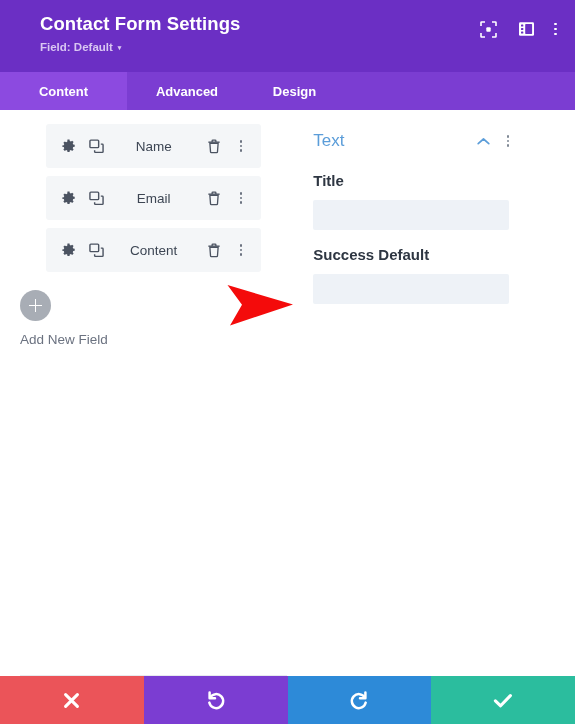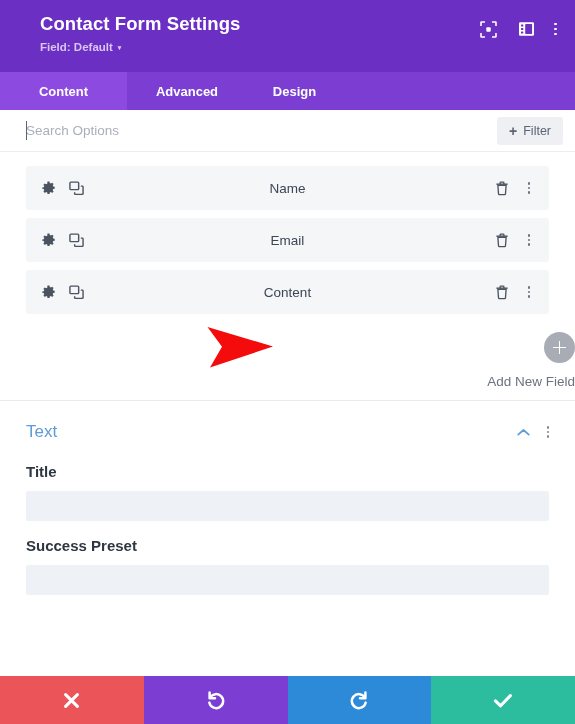--- a/index.html
+++ b/index.html
@@ -157,21 +157,22 @@
     flex: 0 0 auto;
   }
   .filter-plus { font-size: 14px; line-height: 1; font-weight: bold; color: #5b6474; }
 
   
   .body-scroll {
     flex: 1 1 auto;
     overflow: hidden;
     background: #ffffff;
     display: flex;
-    flex-direction: column;
+    flex-direction: row;
+    padding-left: 20px;
   }
 
   .fields-block {
     padding: 14px 0 0 0;
     border-bottom: 1px solid #e7eaee;
   }
   .field-row {
     margin: 0 26px 8px 26px;
     height: 44px;
     background: #f4f6f8;
@@ -211,21 +212,21 @@
     width: 12px;
   }
   .kebab-dark i { width: 2.4px; height: 2.4px; background: #6b7280; border-radius: 50%; display: block; }
 
   
   .addfield-wrap {
     position: relative;
     height: 78px;
     display: flex;
     flex-direction: column;
-    align-items: flex-end;
+    align-items: flex-start;
     justify-content: flex-start;
     padding-top: 10px;
     box-sizing: border-box;
   }
   .add-circle {
     width: 31px;
     height: 31px;
     border-radius: 50%;
     background: #a8adb5;
     display: flex;
@@ -363,28 +364,20 @@
       </div>
     </div>
   </div>
 
   <div class="tabbar">
     <div class="tab tab-content">Content</div>
     <div class="tab tab-advanced">Advanced</div>
     <div class="tab tab-design">Design</div>
   </div>
 
-  <div class="searchbar">
-    <div class="search-caret"></div>
-    <input class="search-input" type="text" placeholder="Search Options" style="">
-    <div class="filter-btn">
-      <span class="filter-plus">+</span>
-      <span>Filter</span>
-    </div>
-  </div>
 
   <div class="body-scroll">
 
     <div class="fields-block">
 
       <div class="field-row">
         <div class="field-left">
           <span class="ficon">
             <svg width="15" height="15" viewBox="0 0 16 16">
               <path fill="#4b5361" d="M8 5.1A2.9 2.9 0 1 0 8 10.9 2.9 2.9 0 1 0 8 5.1zm0 1.5a1.4 1.4 0 1 1 0 2.8 1.4 1.4 0 0 1 0-2.8z"></path>
@@ -506,21 +499,21 @@
             </span>
         </div>
       </div>
 
       <div class="field-group">
         <span class="field-group-label">Title</span>
         <input class="text-input" type="text" style="">
       </div>
 
       <div class="field-group">
-        <span class="field-group-label">Success Preset</span>
+        <span class="field-group-label">Success Default</span>
         <input class="text-input" type="text" style="">
       </div>
 
     </div>
   </div>
 
   <div class="bottombar">
     <div class="bb" style="background:#eb5459;">
       <svg width="19" height="19" viewBox="0 0 19 19">
         <path d="M3.6 3.6 L15.4 15.4 M15.4 3.6 L3.6 15.4" stroke="#ffffff" stroke-width="3.1" stroke-linecap="round"></path>

